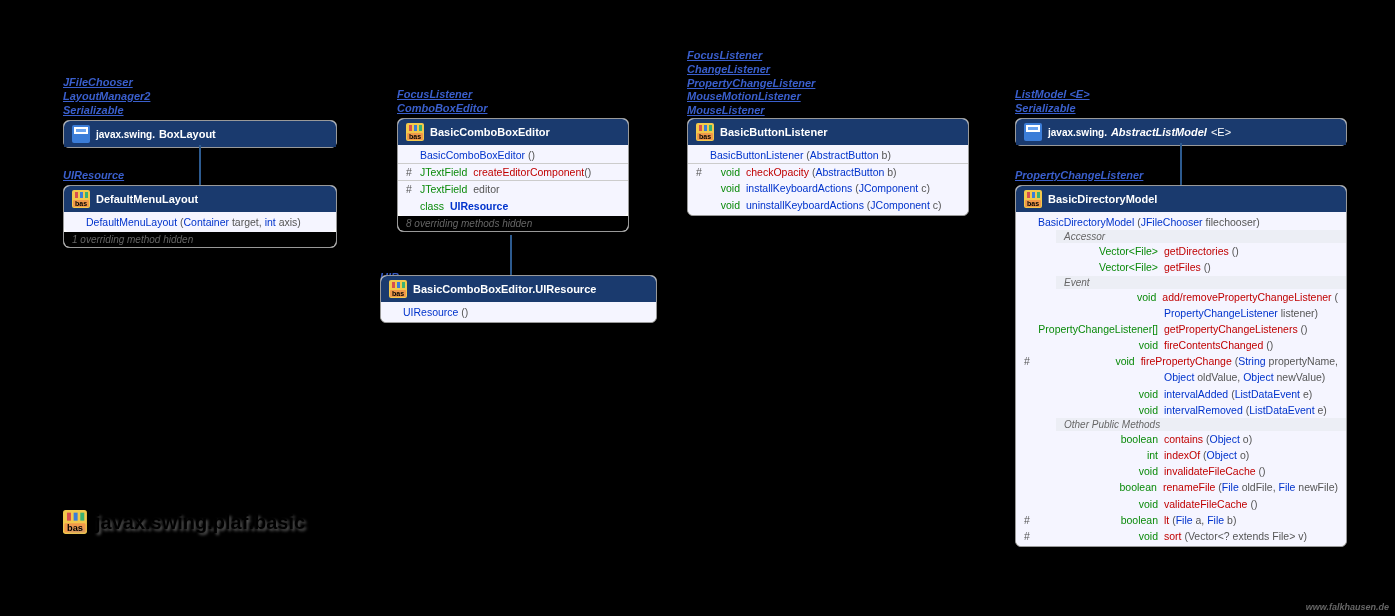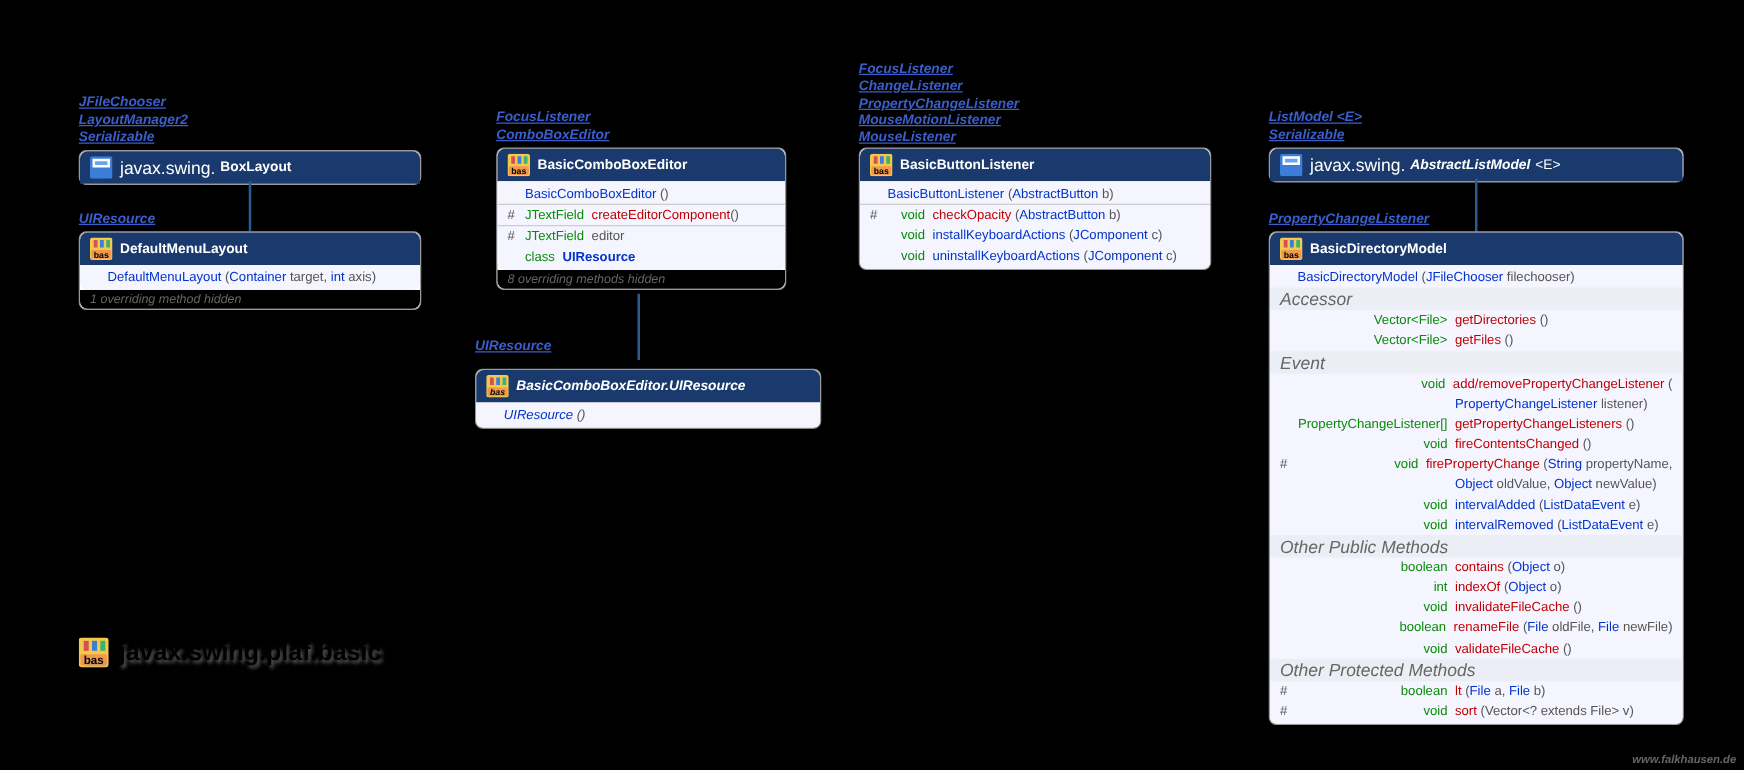--- a/index.html
+++ b/index.html
@@ -23,22 +23,22 @@
     background: #1a3a6e;
     color: #fff;
     font-weight: bold;
     padding: 4px 8px;
     display: flex;
     align-items: center;
     border-top-left-radius: 6px;
     border-top-right-radius: 6px;
   }
   .class-header .pkg {
-    font-weight: normal;
-    font-size: 14px;
+    font-weight: bold;
+    font-size: 10px;
     margin-right: 4px;
   }
   .class-header .typevar {
     font-weight: normal;
     margin-left: 4px;
   }
   .icon-class {
     width: 18px;
     height: 18px;
     margin-right: 6px;
@@ -60,22 +60,23 @@
   .row .vis { width: 14px; color:#555; }
   .row .ret { color: #0a8a0a; text-align: right; padding-right: 6px;}
   .row .name { color: #c00000; }
   .row .name.blue { color: #0033cc; }
   .row .params { color: #555; }
   .row .param-type { color: #0033cc; }
   .section-label {
     color: #666;
     font-style: italic;
     padding: 1px 8px;
-    font-size: 14px;
+    font-size: 10px;
     background: #eceef5;
+    margin-left: 40px;
   }
   .footer-note {
     color: #666;
     font-style: italic;
     padding: 2px 8px;
     font-size: 10px;
     border-bottom-left-radius: 6px;
     border-bottom-right-radius: 6px;
     background: #000000;
   }
@@ -211,21 +212,21 @@
     </div>
   </div>
   <div class="footer-note">8 overriding methods hidden</div>
 </div>
 
 <div class="connector" style="left:510px; top:235px; height:53px;"></div>
 
 <div class="impl-link" style="left:380px; top:271px">
   <div>UIResource</div>
 </div>
-<div class="class-box" style="left:380px; top:295px; width:275px;font-style:italic;">
+<div class="class-box" style="left:380px; top:275px; width:275px;">
   <div class="class-header">
     <svg class="icon-class">
         <use href="#icon-bas"></use>
       </svg>
     <span>BasicComboBoxEditor.UIResource</span>
   </div>
   <div class="class-body">
     <div class="row">
       <span class="vis"></span>
       <span class="name blue">UIResource</span>
@@ -393,21 +394,20 @@
         <span class="ret" style="width:120px">boolean</span>
         <span class="name">renameFile</span>
         <span class="params">&nbsp;(<span class="param-type">File</span>&nbsp;<span>oldFile</span>, <span class="param-type">File</span>&nbsp;<span>newFile</span>)</span>
       </div>
     <div class="row">
         <span class="vis"></span>
         <span class="ret" style="width:120px">void</span>
         <span class="name">validateFileCache</span>
         <span class="params">&nbsp;<span>()</span></span>
       </div>
-    <div class="section-label">Other Protected Methods</div>
     <div class="row">
         <span class="vis">#</span>
         <span class="ret" style="width:120px">boolean</span>
         <span class="name">lt</span>
         <span class="params">&nbsp;(<span class="param-type">File</span>&nbsp;<span>a</span>, <span class="param-type">File</span>&nbsp;<span>b</span>)</span>
       </div>
     <div class="row">
         <span class="vis">#</span>
         <span class="ret" style="width:120px">void</span>
         <span class="name">sort</span>

